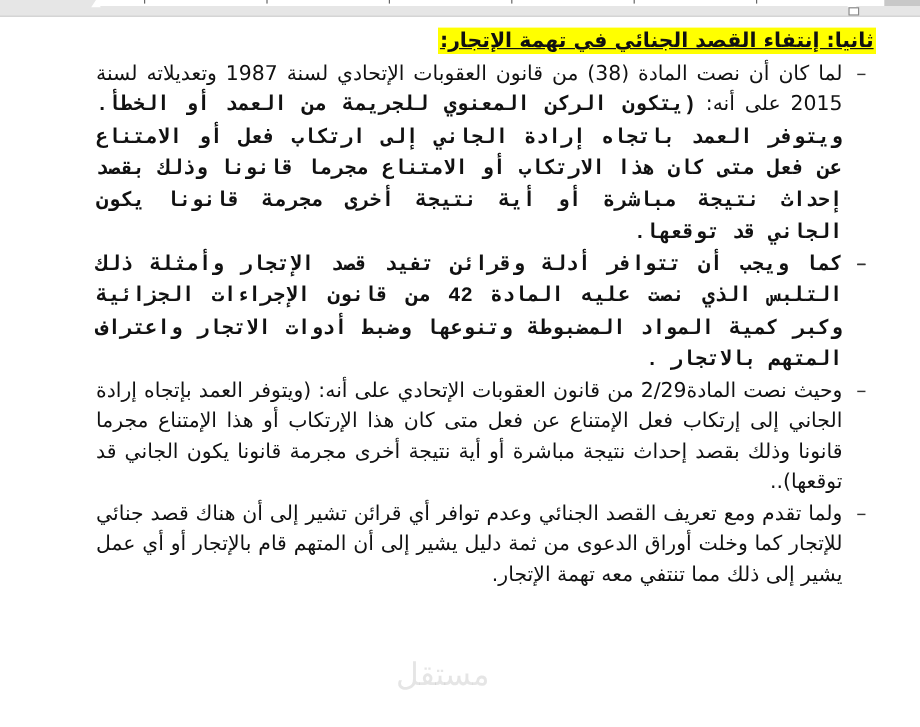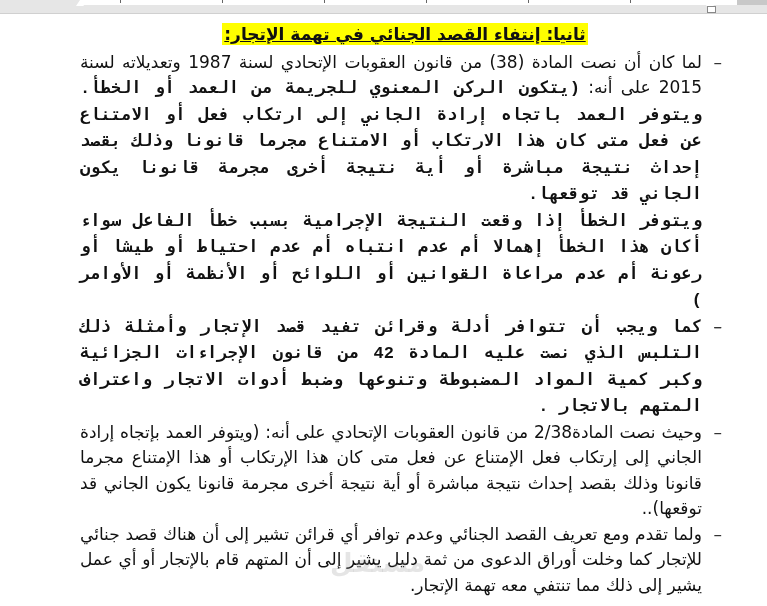--- a/index.html
+++ b/index.html
@@ -30,39 +30,39 @@
   .ruler .marker-box {
     position:absolute; left:707px; top:6px; width:7px; height:5px;
     border:1px solid #888; background:#fff;
   }
   .page {
     position:absolute; left:80px; top:20px; width:650px;
     direction:rtl; text-align:justify;
     color:#111;
     font-size:17px; line-height:25.5px;
   }
-  .heading-wrap { text-align:center; margin-top:2px; margin-bottom:2px; }
+  .heading-wrap { text-align:right; margin-top:2px; margin-bottom:2px; }
   .heading {
     display:inline-block;
     background:#ffff00;
     font-weight:bold; text-decoration:underline;
     font-size:17px; line-height:22px; padding:0 2px;
   }
   .item {
     position:relative;
     padding-right:28px;
   }
   .item .dash {
     position:absolute; right:8px; top:0; color:#333;
   }
   .item.plain { padding-right:28px; }
   .bold { font-weight:bold;font-family:Liberation Mono, monospace; }
   .watermark {
     position:absolute; left:330px; top:548px;
-    color:rgba(150,150,150,0.25); font-size:26px; font-weight:bold;
+    color:rgba(150,150,150,0.25); font-size:26px; font-weight:normal;
     pointer-events:none;
   }
 </style>
 </head>
 <body>
 
 <div class="ruler">
   <div class="track"></div>
   <div class="right-margin"></div>
   <div class="tick" style="left:120px"></div>
@@ -79,36 +79,33 @@
 <div class="page">
   <div class="heading-wrap">
     <span class="heading">ثانيا: إنتفاء القصد الجنائي في تهمة الإتجار:</span>
   </div>
 
   <div class="item">
     <span class="dash">–</span>
     <span>لما كان أن نصت المادة (38) من قانون العقوبات الإتحادي لسنة 1987 وتعديلاته لسنة 2015 على أنه: </span><span class="bold">(يتكون الركن المعنوي للجريمة من العمد أو الخطأ. ويتوفر العمد باتجاه إرادة الجاني إلى ارتكاب فعل أو الامتناع عن فعل متى كان هذا الارتكاب أو الامتناع مجرما قانونا وذلك بقصد إحداث نتيجة مباشرة أو أية نتيجة أخرى مجرمة قانونا يكون الجاني قد توقعها.</span>
   </div>
 
-  <div class="item plain">
-    <span class="bold">ويتوفر الخطأ إذا وقعت النتيجة الإجرامية بسبب خطأ الفاعل سواء أكان هذا الخطأ إهمالا أم عدم انتباه أم عدم احتياط أو طيشا أو رعونة أم عدم مراعاة القوانين أو اللوائح أو الأنظمة أو الأوامر )</span>
-  </div>
 
   <div class="item">
     <span class="dash">–</span>
   </div>
 
   <div class="item">
     <span class="dash">–</span>
     <span class="bold">كما ويجب أن تتوافر أدلة وقرائن تفيد قصد الإتجار وأمثلة ذلك التلبس الذي نصت عليه المادة 42 من قانون الإجراءات الجزائية وكبر كمية المواد المضبوطة وتنوعها وضبط أدوات الاتجار واعتراف المتهم بالاتجار .</span>
   </div>
 
   <div class="item">
     <span class="dash">–</span>
-    <span>وحيث نصت المادة2/38 من قانون العقوبات الإتحادي على أنه: (ويتوفر العمد بإتجاه إرادة الجاني إلى إرتكاب فعل الإمتناع عن فعل متى كان هذا الإرتكاب أو هذا الإمتناع مجرما قانونا وذلك بقصد إحداث نتيجة مباشرة أو أية نتيجة أخرى مجرمة قانونا يكون الجاني قد توقعها)..</span>
+    <span>وحيث نصت المادة2/29 من قانون العقوبات الإتحادي على أنه: (ويتوفر العمد بإتجاه إرادة الجاني إلى إرتكاب فعل الإمتناع عن فعل متى كان هذا الإرتكاب أو هذا الإمتناع مجرما قانونا وذلك بقصد إحداث نتيجة مباشرة أو أية نتيجة أخرى مجرمة قانونا يكون الجاني قد توقعها)..</span>
   </div>
 
   <div class="item">
     <span class="dash">–</span>
     <span>ولما تقدم ومع تعريف القصد الجنائي وعدم توافر أي قرائن تشير إلى أن هناك قصد جنائي للإتجار كما وخلت أوراق الدعوى من ثمة دليل يشير إلى أن المتهم قام بالإتجار أو أي عمل يشير إلى ذلك مما تنتفي معه تهمة الإتجار.</span>
   </div>
 </div>
 
 <div class="watermark">مستقل</div>
 

